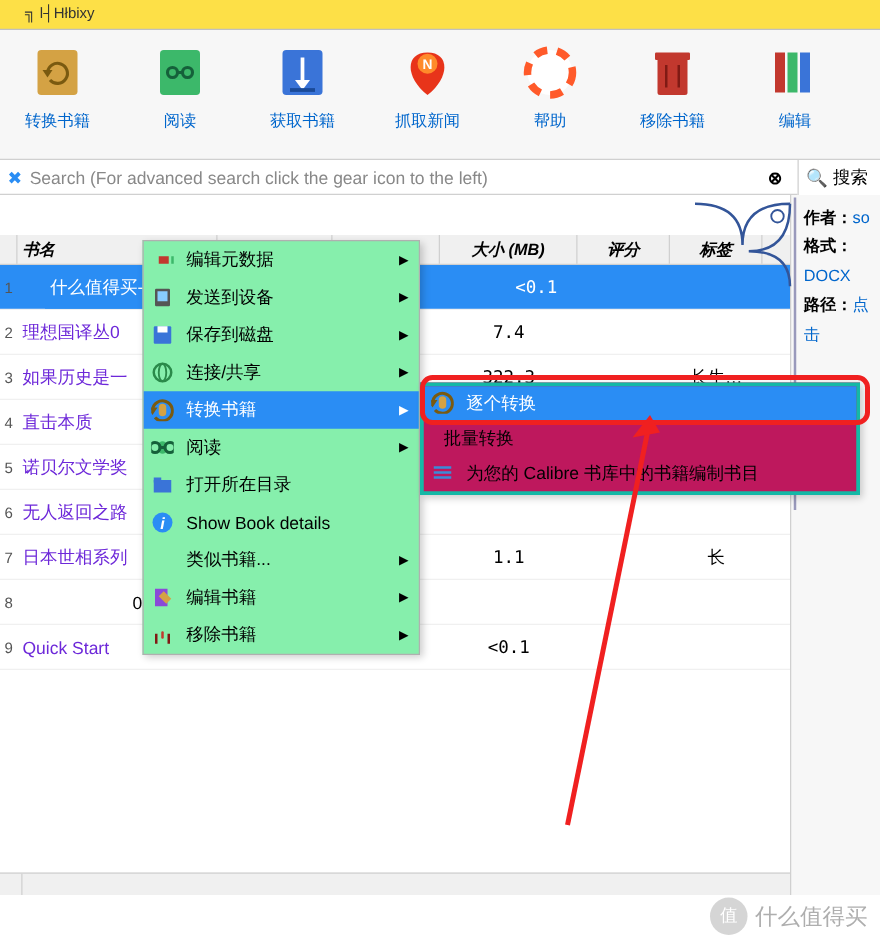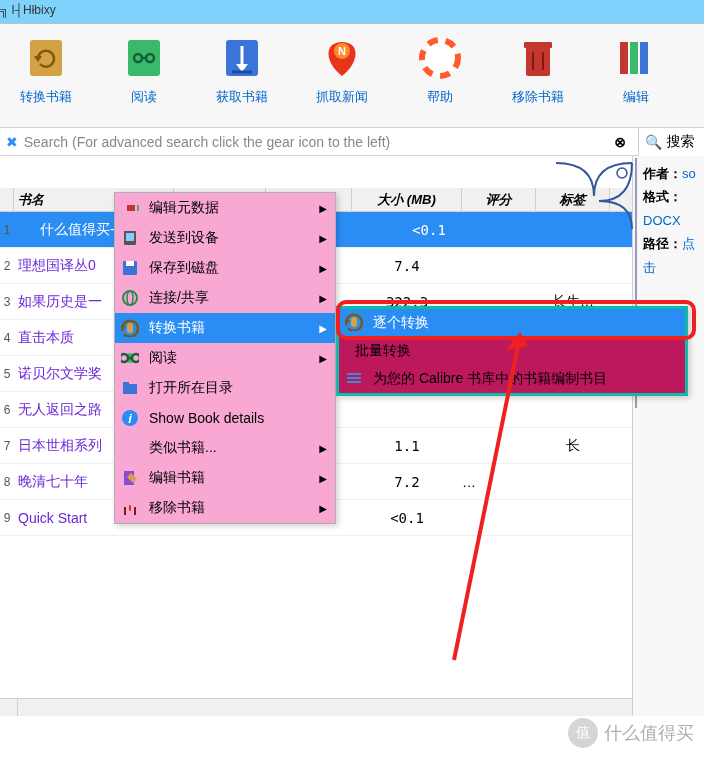--- a/index.html
+++ b/index.html
@@ -1,17 +1,17 @@
 <!DOCTYPE html>
 <html><head>
 <meta charset="utf-8">
 <style>
 * { box-sizing: border-box; margin: 0; padding: 0; font-family: "Microsoft YaHei", Arial, sans-serif; }
 body { width: 704px; height: 760px; background: #fff; overflow: hidden; position: relative; }
-.titlebar { height: 24px; background: #7dd3fc; border-bottom: 1px solid #c0c0c0; font-size: 12px; padding: 3px 0; color: #333; }
+.titlebar { height: 24px; background: #fde047; border-bottom: 1px solid #c0c0c0; font-size: 12px; padding: 3px 20px; color: #333; }
 .toolbar { height: 104px; background: #f7f7f7; border-bottom: 1px solid #d0d0d0; display: flex; padding: 10px 20px 6px; gap: 48px; }
 .tbtn { display: flex; flex-direction: column; align-items: center; gap: 6px; cursor: pointer; }
 .tbtn .icon { width: 48px; height: 48px; display: flex; align-items: center; justify-content: center; }
 .tbtn .lbl { font-size: 13px; color: #0066cc; }
 .searchbar { height: 28px; border-bottom: 1px solid #d0d0d0; display: flex; align-items: center; padding: 0 6px; font-family: monospace; font-size: 14px; color: #888; }
 .searchbar .x { margin-left: auto; font-weight: bold; color: #000; padding: 0 6px; }
 .searchbtn { width: 66px; height: 28px; display: flex; align-items: center; gap: 4px; font-size: 14px; padding: 0 6px; border-left: 1px solid #d0d0d0; }
 .main { display: flex; height: 560px; }
 .grid { flex: 1; position: relative; display: flex; flex-direction: column; }
 .ghead { display: flex; height: 24px; background: #f0f0f0; border-bottom: 1px solid #d0d0d0; font-size: 13px; font-style: italic; margin-top: 32px; }
@@ -30,21 +30,21 @@
 .grow .c4 { justify-content: center; font-family: monospace; }
 .grow .c6 { justify-content: center; }
 .grow.sel { background: #2a8df4; color: #fff; }
 .grow.sel .c1 { background: #2a8df4; margin-left: 22px; }
 .grow:not(.sel) .c1 { color: #6d28d9; }
 .sidepanel { width: 94px; background: #f7f7f7; border-left: 1px solid #d0d0d0; display: flex; flex-direction: row; }
 .cover { height: 250px; background: linear-gradient(135deg,#c8d8f0,#a0b8e0,#7090d0); position: relative; margin: 2px; border: 1px solid #99b; }
 .meta { padding: 6px 4px; font-size: 13px; line-height: 1.8; }
 .meta b { font-weight: bold; }
 .meta a { color: #0066cc; }
-.ctxmenu { position: absolute; top: 192px; left: 114px; width: 222px; background: #f9a8d4; border: 1px solid #b0b0b0; box-shadow: 2px 2px 6px rgba(0,0,0,.2); z-index: 10; font-size: 14px; }
+.ctxmenu { position: absolute; top: 192px; left: 114px; width: 222px; background: #86efac; border: 1px solid #b0b0b0; box-shadow: 2px 2px 6px rgba(0,0,0,.2); z-index: 10; font-size: 14px; }
 .ctxitem { height: 30px; display: flex; align-items: center; padding: 0 8px 0 6px; gap: 10px; cursor: pointer; }
 .ctxitem.hl { background: #2a8df4; color: #fff; }
 .ctxitem .ci { width: 18px; height: 18px; display: flex; align-items: center; justify-content: center; }
 .ctxitem .arrow { margin-left: auto; font-size: 10px; }
 .submenu { position: absolute; top: 306px; left: 336px; width: 352px; background: #be185d; border: 3px solid #14b8a6; box-shadow: 2px 2px 6px rgba(0,0,0,.2); z-index: 11; font-size: 14px; }
 .subitem { height: 28px; display: flex; align-items: center; padding: 0 10px 0 6px; gap: 10px; cursor: pointer; }
 .subitem.hl { background: #2a8df4; color: #fff; }
 .redbox { position: absolute; top: 300px; left: 336px; width: 360px; height: 40px; border: 4px solid #f02020; border-radius: 10px; z-index: 12; pointer-events: none; }
 .redarrow { position: absolute; top: 332px; left: 450px; z-index: 13; pointer-events: none; }
 .watermark { position: absolute; bottom: 12px; right: 10px; color: rgba(120,120,120,.6); font-size: 18px; display: flex; align-items: center; gap: 6px; z-index: 5; }
@@ -214,21 +214,20 @@
      <div class="c0">7</div>
      <div class="c1">日本世相系列</div>
      <div class="c2"></div>
      <div class="c3">020</div>
      <div class="c4">1.1</div>
      <div class="c5"></div>
      <div class="c6">长</div>
    </div>
         <div class="grow ">
      <div class="c0">8</div>
-     <div class="c1">晚清七十年</div>
      <div class="c2"></div>
      <div class="c3">020</div>
      <div class="c4">7.2</div>
      <div class="c5">…</div>
      <div class="c6"></div>
    </div>
         <div class="grow ">
      <div class="c0">9</div>
      <div class="c1">Quick Start</div>
      <div class="c2"></div>

